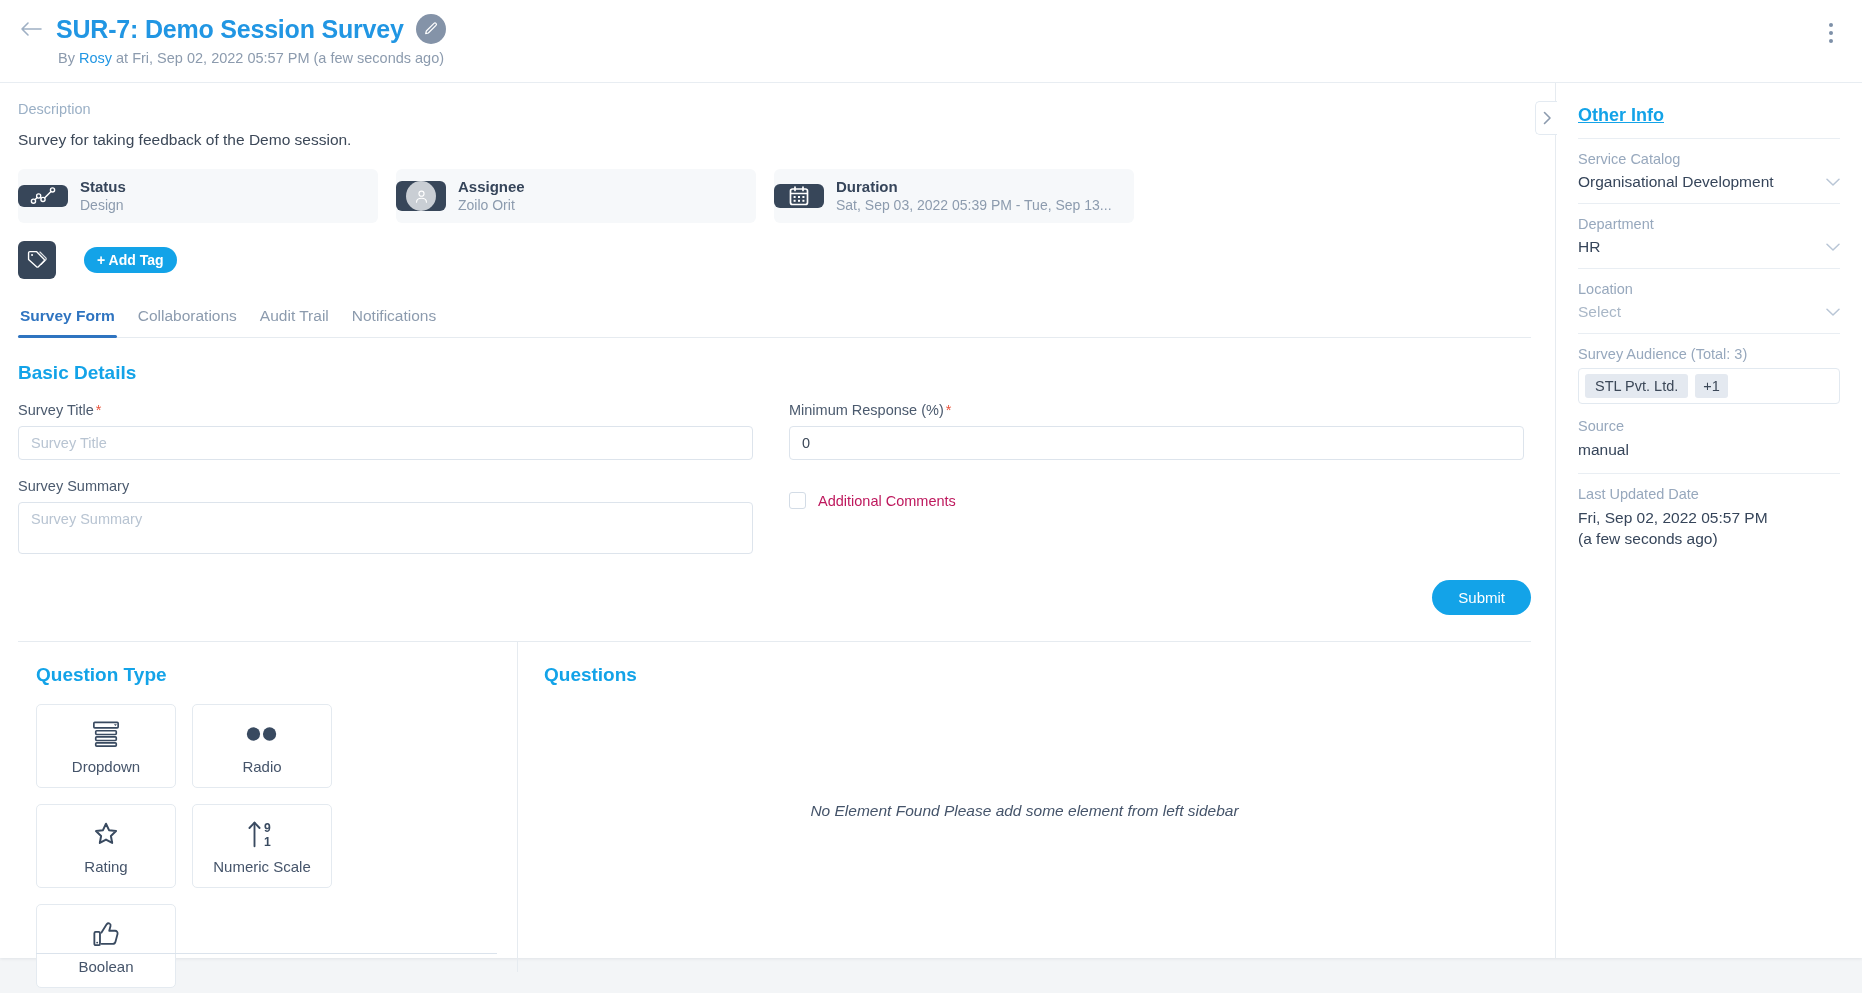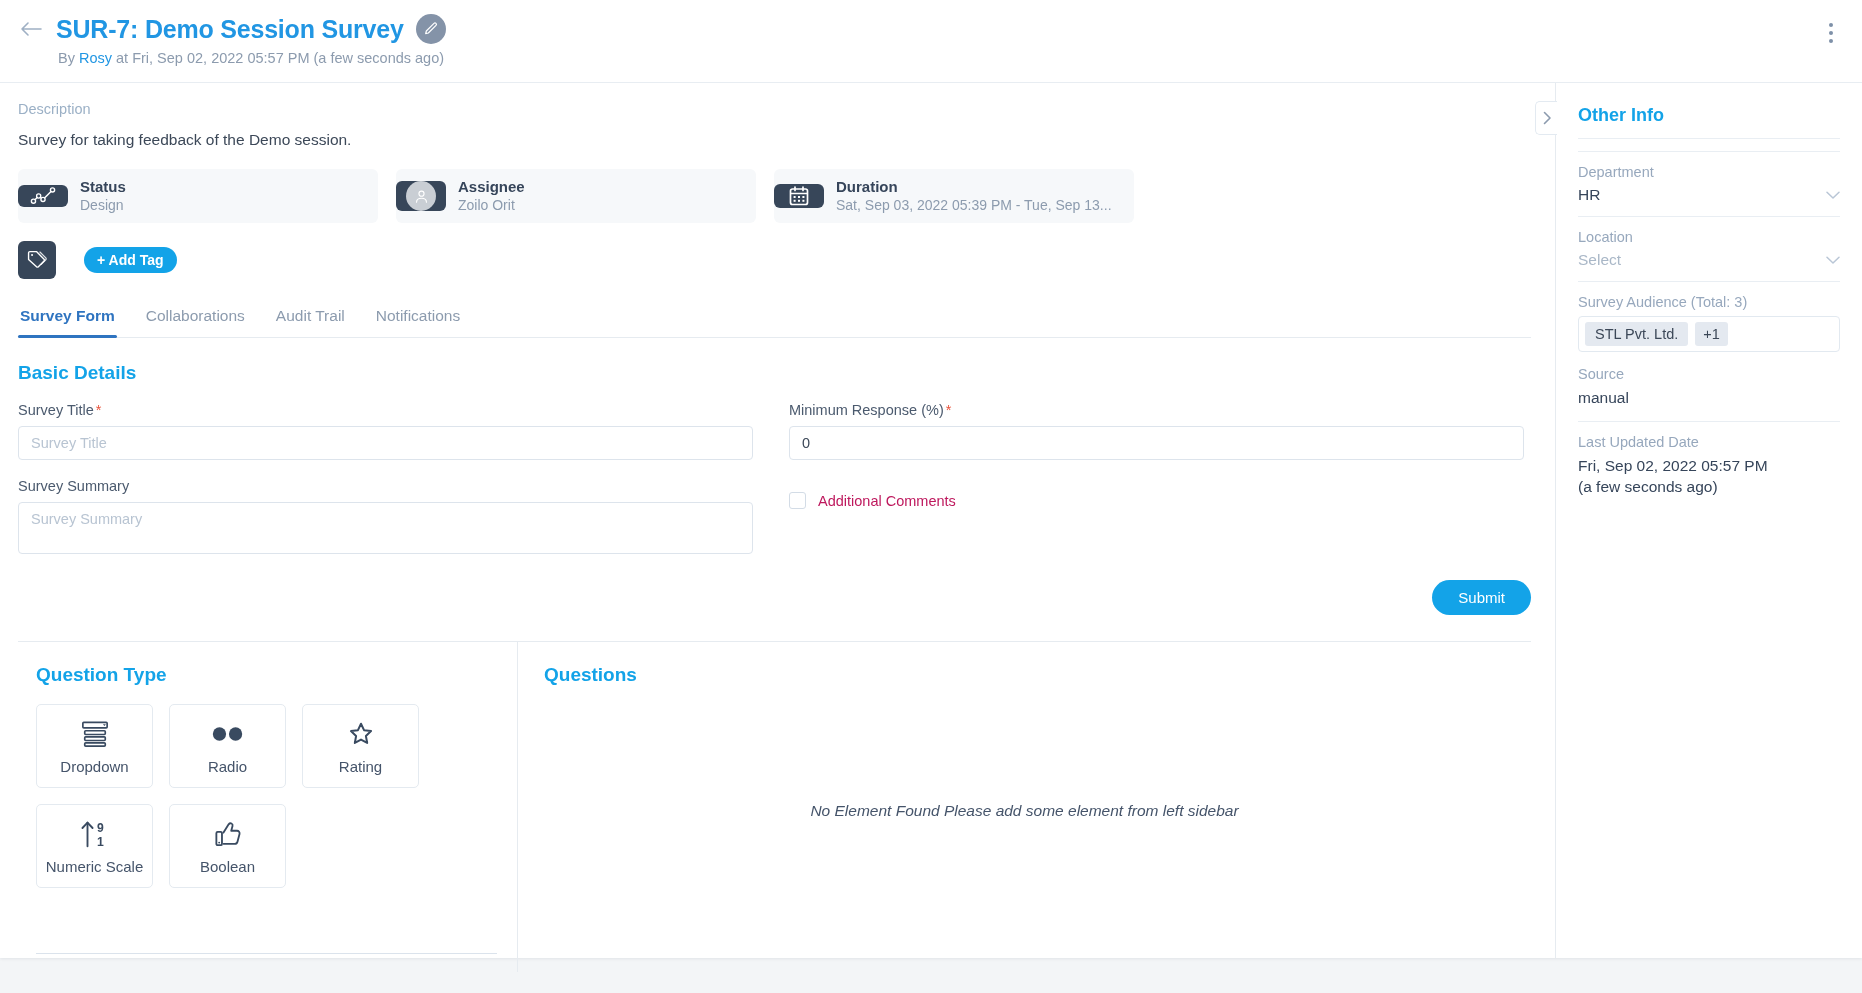--- a/index.html
+++ b/index.html
@@ -105,21 +105,21 @@
     display: flex; align-items: center; justify-content: center; color: #fff;
   }
   .add-tag-btn {
     background: #13a3e8; color: #fff; border: none;
     border-radius: 14px; padding: 5px 13px;
     font-size: 14px; font-weight: 700; cursor: pointer;
     font-family: "Liberation Sans", sans-serif;
   }
 
   
-  .tabs { display: flex; gap: 27px; border-bottom: 1px solid #e6ebf0; margin-bottom: 24px; }
+  .tabs { display: flex; gap: 19px; border-bottom: 1px solid #e6ebf0; margin-bottom: 24px; }
   .tab {
     padding: 6px 2px 12px; font-size: 15.5px; color: #8c9bae;
     cursor: pointer; position: relative; white-space: nowrap;
   }
   .tab.active { color: #2f74c0; font-weight: 700; }
   .tab.active::after {
     content: ""; position: absolute; left: 0; right: 0; bottom: -1px;
     height: 3px; background: #2f74c0; border-radius: 2px;
   }
 
@@ -159,42 +159,42 @@
   .hr-mid { height: 1px; background: #e6ebf0; margin: 26px 0 0; }
 
   
   .builder { display: flex; margin-top: 0; height: 330px; }
   .qtype-pane { width: 500px; padding: 22px 36px 0 18px; border-right: 1px solid #e6ebf0; position: relative; }
   .qtype-pane::after {
     content: ""; position: absolute; left: 18px; right: 20px; bottom: 18px; height: 1px; background: #dbe3ec;
   }
   .qtype-grid { display: flex; flex-wrap: wrap; gap: 16px; }
   .qtype-cell {
-    width: 117px; height: 84px; border: 1px solid #e4eaf0; border-radius: 5px;
+    width: 140px; height: 84px; border: 1px solid #e4eaf0; border-radius: 5px;
     background: #fff; cursor: pointer;
     display: flex; flex-direction: column; align-items: center; justify-content: center; gap: 8px;
   }
   .qtype-cell .ic { height: 32px; display: flex; align-items: center; justify-content: center; color: #394a60; }
   .qtype-cell .lbl { font-size: 15px; color: #45546a; }
 
   .questions-pane { flex: 1; padding: 22px 24px 0 26px; position: relative; }
   .empty-msg {
     position: absolute; left: 0; right: 0; top: 160px;
     text-align: center; font-style: italic; font-size: 15.5px; color: #45546a;
   }
 
   
   .right-panel {
     position: absolute; right: 0; top: 83px;
     width: 307px; height: 875px;
     border-left: 1px solid #e6ebf0;
     padding: 22px 22px 0 22px;
     background: #fff;
   }
-  .panel-title { font-size: 18px; font-weight: 700; color: #13a3e8; margin-bottom: 12px; }
+  .panel-title { font-size: 18px; font-weight: 700; color: #13a3e8; margin-bottom: 12px; text-decoration: underline; }
   .panel-div { height: 1px; background: #e9eef3; margin: 12px 0; }
   .pf-label { font-size: 14.5px; color: #97a8bd; margin-bottom: 6px; }
   .pf-value-row { display: flex; align-items: center; justify-content: space-between; gap: 8px; }
   .pf-value { font-size: 15.5px; color: #36455a; }
   .pf-value.placeholder { color: #a9b7c7; }
   .chev { color: #b9c6d6; flex: 0 0 auto; }
   .audience-box {
     border: 1px solid #e2e9f0; border-radius: 4px; padding: 5px 6px;
     display: flex; gap: 7px; align-items: center;
   }
@@ -432,20 +432,31 @@
     <div class="right-panel">
       <div class="collapse-tab">
         <svg width="10" height="14" viewBox="0 0 10 14" fill="none">
           <path d="M2.5 1.5L8 7l-5.5 5.5" stroke="#8c9bae" stroke-width="1.6" stroke-linecap="round" stroke-linejoin="round"></path>
         </svg>
       </div>
 
       <div class="panel-title">Other Info</div>
       <div class="panel-div"></div>
 
+      <div>
+        <div class="pf-label">Service Catalog</div>
+        <div class="pf-value-row">
+          <span class="pf-value">Organisational Development</span>
+          <span class="chev">
+            <svg width="14" height="9" viewBox="0 0 14 9" fill="none">
+                <path d="M1 1.2L7 7l6-5.8" stroke="#b9c6d6" stroke-width="1.5" stroke-linecap="round" stroke-linejoin="round"></path>
+              </svg>
+          </span>
+        </div>
+      </div>
       <div class="panel-div"></div>
 
       <div>
         <div class="pf-label">Department</div>
         <div class="pf-value-row">
           <span class="pf-value">HR</span>
           <span class="chev">
             <svg width="14" height="9" viewBox="0 0 14 9" fill="none">
                 <path d="M1 1.2L7 7l6-5.8" stroke="#b9c6d6" stroke-width="1.5" stroke-linecap="round" stroke-linejoin="round"></path>
               </svg>

